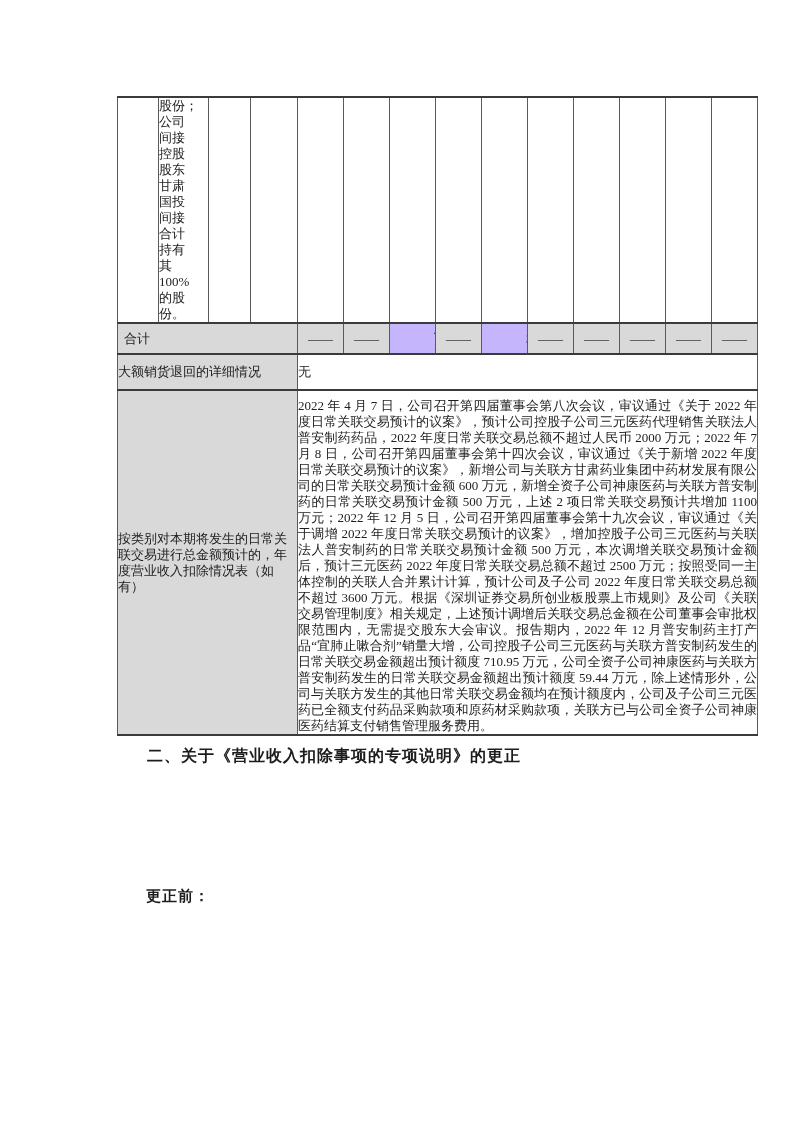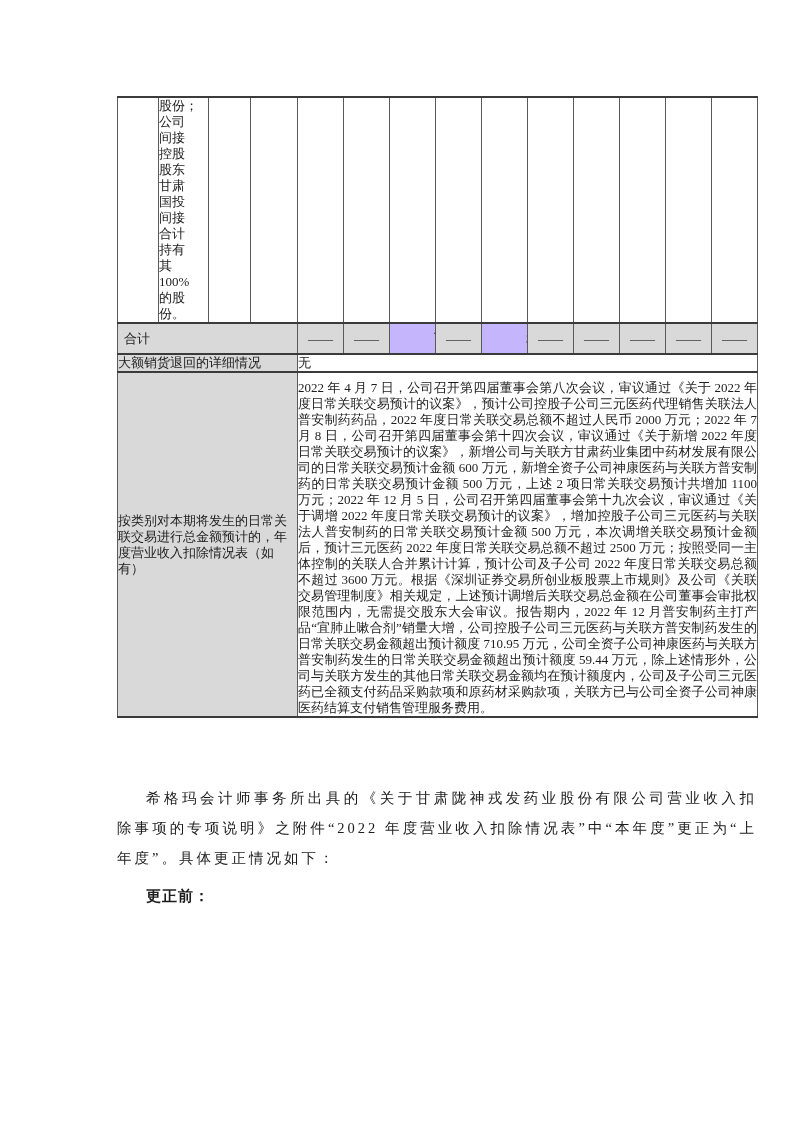--- a/index.html
+++ b/index.html
@@ -53,21 +53,21 @@
     font-size:12.5px;
     line-height:17px;
   }
   td.value-cell{
     background:#ffffff;
     text-align:left;
     padding:2px 8px;
     font-size:13px;
     line-height:16px;
   }
-  tr.row-sales-return{height:18px;}
+  tr.row-sales-return{height:36px;}
   tr.row-performance{height:320px;}
   tr.row-performance td.value-cell{
     vertical-align:top;
     padding-top:7px;
     text-align:justify;
     line-height:16px;
   }
   tr.row-price-diff{height:37px;}
   .section-heading{
     position:absolute;left:117px;top:746px;width:640px;
@@ -168,18 +168,18 @@
     </tr>
 
     <tr class="row-performance">
       <td class="label-cell" colspan="4">按类别对本期将发生的日常关联交易进行总金额预计的，年度营业收入扣除情况表（如有）</td>
       <td class="value-cell" colspan="10">2022 年 4 月 7 日，公司召开第四届董事会第八次会议，审议通过《关于 2022 年度日常关联交易预计的议案》，预计公司控股子公司三元医药代理销售关联法人普安制药药品，2022 年度日常关联交易总额不超过人民币 2000 万元；2022 年 7 月 8 日，公司召开第四届董事会第十四次会议，审议通过《关于新增 2022 年度日常关联交易预计的议案》，新增公司与关联方甘肃药业集团中药材发展有限公司的日常关联交易预计金额 600 万元，新增全资子公司神康医药与关联方普安制药的日常关联交易预计金额 500 万元，上述 2 项日常关联交易预计共增加 1100 万元；2022 年 12 月 5 日，公司召开第四届董事会第十九次会议，审议通过《关于调增 2022 年度日常关联交易预计的议案》，增加控股子公司三元医药与关联法人普安制药的日常关联交易预计金额 500 万元，本次调增关联交易预计金额后，预计三元医药 2022 年度日常关联交易总额不超过 2500 万元；按照受同一主体控制的关联人合并累计计算，预计公司及子公司 2022 年度日常关联交易总额不超过 3600 万元。根据《深圳证券交易所创业板股票上市规则》及公司《关联交易管理制度》相关规定，上述预计调增后关联交易总金额在公司董事会审批权限范围内，无需提交股东大会审议。报告期内，2022 年 12 月普安制药主打产品“宜肺止嗽合剂”销量大增，公司控股子公司三元医药与关联方普安制药发生的日常关联交易金额超出预计额度 710.95 万元，公司全资子公司神康医药与关联方普安制药发生的日常关联交易金额超出预计额度 59.44 万元，除上述情形外，公司与关联方发生的其他日常关联交易金额均在预计额度内，公司及子公司三元医药已全额支付药品采购款项和原药材采购款项，关联方已与公司全资子公司神康医药结算支付销售管理服务费用。</td>
     </tr>
 
   </tbody>
     </table>
 
+  <div class="section-heading">二、关于《营业收入扣除事项的专项说明》的更正</div>
 
-  <div class="body-paragraph">希格玛会计师事务所出具的《关于甘肃陇神戎发药业股份有限公司营业收入扣除事项的专项说明》之附件“2022 年度营业收入扣除情况表”中“本年度”更正为“上年度”。具体更正情况如下：</div>
 
   <div class="correction-label">更正前：</div>
 
 </div>
 
 </body></html>

